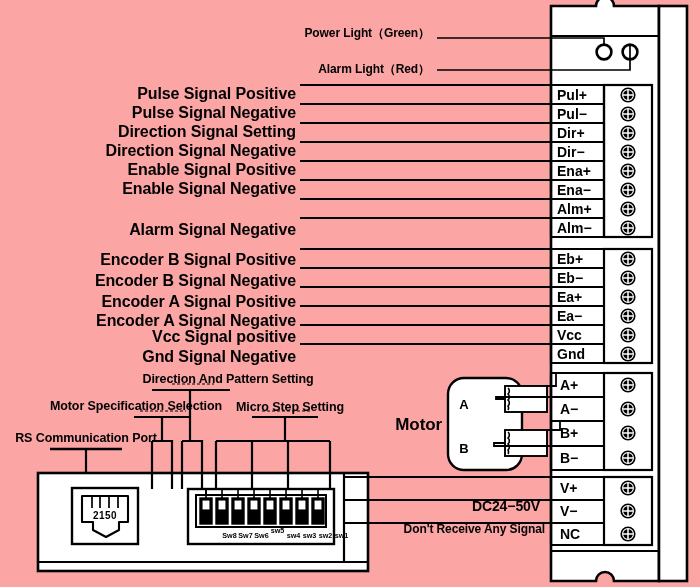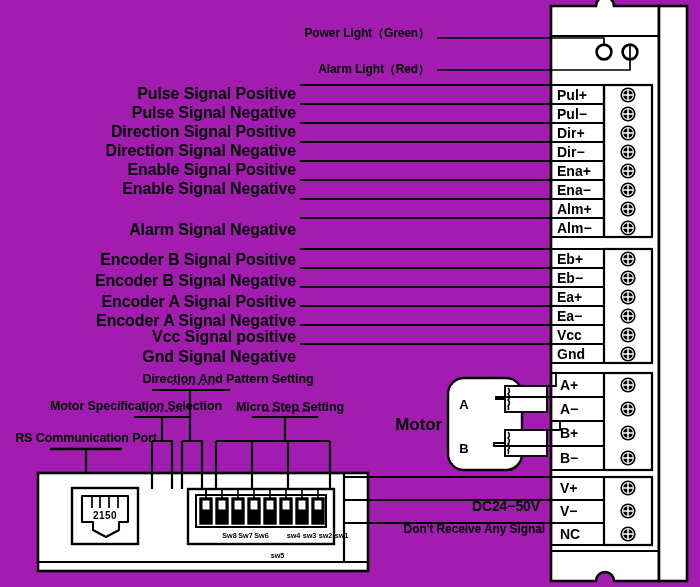--- a/index.html
+++ b/index.html
@@ -5,21 +5,21 @@
 <style>
   html,body{margin:0;padding:0;background:#ffffff;}
   body{
     font-family:"Liberation Sans", sans-serif;
     color:#000000;
   }
   #stage{
     position:relative;
     width:700px;
     height:587px;
-    background:#a21caf;
+    background:#fca5a5;
     overflow:hidden;
   }
   #svgroot{
     position:absolute;
     left:0; top:0;
     width:700px;
     height:587px;
   }
   .lbl{
     position:absolute;
@@ -312,21 +312,21 @@
       <line x1="345" y1="523" x2="551" y2="523" stroke="#000" stroke-width="1.9"></line>
     </g>
 
   </svg>
 
   <div class="lbl lamp-lbl" style="left:0;width:430px;top:33px;">Power Light（Green）</div>
   <div class="lbl lamp-lbl" style="left:0;width:430px;top:69px;">Alarm Light（Red）</div>
 
   <div class="lbl sig" style="left:0;width:296px;top:94px;">Pulse Signal Positive</div>
   <div class="lbl sig" style="left:0;width:296px;top:113px;">Pulse Signal Negative</div>
-  <div class="lbl sig" style="left:0;width:296px;top:132px;">Direction Signal Positive</div>
+  <div class="lbl sig" style="left:0;width:296px;top:132px;">Direction Signal Setting</div>
   <div class="lbl sig" style="left:0;width:296px;top:151px;">Direction Signal  Negative</div>
   <div class="lbl sig" style="left:0;width:296px;top:170px;">Enable Signal Positive</div>
   <div class="lbl sig" style="left:0;width:296px;top:189px;">Enable Signal Negative</div>
   <div class="lbl sig" style="left:0;width:296px;top:230px;">Alarm Signal Negative</div>
 
   <div class="lbl sig" style="left:0;width:296px;top:260px;">Encoder B Signal Positive</div>
   <div class="lbl sig" style="left:0;width:296px;top:281px;">Encoder B Signal Negative</div>
   <div class="lbl sig" style="left:0;width:296px;top:302px;">Encoder A Signal Positive</div>
   <div class="lbl sig" style="left:0;width:296px;top:321px;">Encoder A Signal Negative</div>
   <div class="lbl sig" style="left:0;width:296px;top:337px;">Vcc Signal positive</div>
@@ -367,19 +367,19 @@
   <div class="lbl callout" style="left:86px;top:438px;">RS Communication Port</div>
   <div class="lbl callout" style="left:136px;top:406px;">Motor Specification Selection</div>
   <div class="lbl callout" style="left:228px;top:379px;">Direction And Pattern Setting</div>
   <div class="lbl callout" style="left:290px;top:407px;">Micro Step Setting</div>
 
   <div class="rj-num" style="left:105px;top:515px;">2150</div>
 
   <div class="sw-lbl" style="left:206px;top:535px;">Sw8</div>
   <div class="sw-lbl" style="left:222px;top:535px;">Sw7</div>
   <div class="sw-lbl" style="left:238px;top:535px;">Sw6</div>
-  <div class="sw-lbl" style="left:254px;top:555px;">sw5</div>
+  <div class="sw-lbl" style="left:254px;top:530px;">sw5</div>
   <div class="sw-lbl" style="left:270px;top:535px;">sw4</div>
   <div class="sw-lbl" style="left:286px;top:535px;">sw3</div>
   <div class="sw-lbl" style="left:302px;top:535px;">sw2</div>
   <div class="sw-lbl" style="left:318px;top:535px;">sw1</div>
 
 </div>
 
 </body></html>

